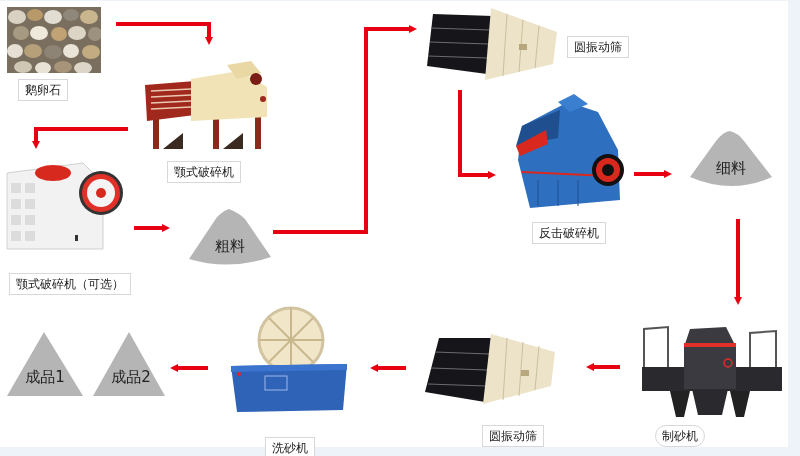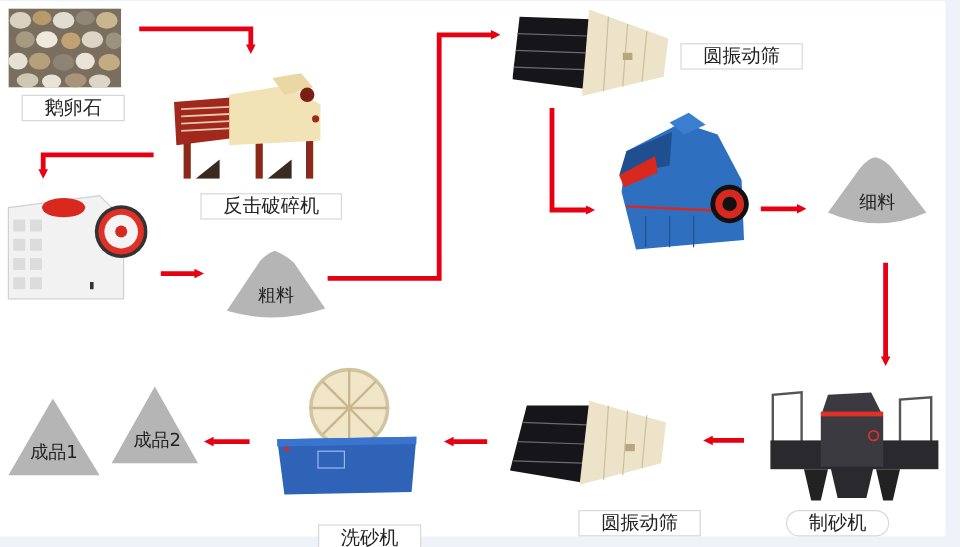--- a/index.html
+++ b/index.html
@@ -8,21 +8,21 @@
       background: #eef3fa;
       font-family: "DejaVu Sans", sans-serif;
     }
     .canvas {
       position: absolute; left: 0; top: 1px; width: 788px; height: 446px;
       background: #ffffff;
     }
     .right-strip { position: absolute; left: 788px; top: 0; width: 12px; height: 456px; background: #eef3fa; }
     .label {
       position: absolute; background: #fff; border: 1px solid #d8d8d8;
-      font-size: 16px; color: #222; padding: 2px 18px; white-space: nowrap; line-height: 16px;
+      font-size: 12px; color: #222; padding: 2px 6px; white-space: nowrap; line-height: 16px;
     }
     .pile-text { font-size: 15px; color: #222; fill: #222; }
     .node { position: absolute; }
     svg { display: block; }
     .flow { position: absolute; left: 0; top: 0; }
   </style>
 </head>
 <body>
 
 <div class="canvas">
@@ -98,21 +98,21 @@
           <line x1="8" y1="50" x2="48" y2="48"></line>
       </g>
       <polygon points="48,20 96,12 124,28 124,58 48,62" fill="#f1e3b5"></polygon>
       <polygon points="84,6 108,2 118,14 94,20" fill="#e9d7a4"></polygon>
       <circle cx="113" cy="20" r="6" fill="#7a1d14"></circle>
       <circle cx="120" cy="40" r="3" fill="#a1281c"></circle>
       <polygon points="20,90 40,74 40,90" fill="#3a2a20"></polygon>
       <polygon points="80,90 100,74 100,90" fill="#3a2a20"></polygon>
     </svg>
   </div>
-  <div class="label" style="left:167px;top:160px;">反击破碎机</div>
+  <div class="label" style="left:167px;top:160px;">颚式破碎机</div>
 
   <div class="node" style="left:3px;top:152px;">
     <svg width="120" height="100">
       <polygon points="4,20 80,10 100,30 100,96 4,96" fill="#f2f2f2" stroke="#d0d0d0"></polygon>
       <g fill="#dcdcdc">
         <rect x="8" y="30" width="10" height="10"></rect>
           <rect x="22" y="30" width="10" height="10"></rect>
         <rect x="8" y="46" width="10" height="10"></rect>
           <rect x="22" y="46" width="10" height="10"></rect>
         <rect x="8" y="62" width="10" height="10"></rect>
@@ -121,20 +121,21 @@
           <rect x="22" y="78" width="10" height="10"></rect>
       </g>
       <ellipse cx="50" cy="20" rx="18" ry="8" fill="#d8291f"></ellipse>
       <circle cx="98" cy="40" r="22" fill="#333"></circle>
       <circle cx="98" cy="40" r="19" fill="#e03027"></circle>
       <circle cx="98" cy="40" r="14" fill="#f4f4f4"></circle>
       <circle cx="98" cy="40" r="5" fill="#d8291f"></circle>
       <rect x="72" y="82" width="3" height="6" fill="#333"></rect>
     </svg>
   </div>
+  <div class="label" style="left:9px;top:272px;">颚式破碎机（可选）</div>
 
   <div class="node" style="left:187px;top:206px;">
     <svg width="86" height="62">
       <path d="M42,2 Q52,6 58,12 L84,50 Q42,64 2,52 L30,10 Q36,4 42,2 Z" fill="#b5b5b5"></path>
       <text x="43" y="44" text-anchor="middle" class="pile-text">粗料</text>
     </svg>
   </div>
 
   <div class="node" style="left:427px;top:7px;">
     <svg width="132" height="72">
@@ -165,20 +166,21 @@
       <g stroke="#1f4f8f">
           <line x1="30" y1="90" x2="30" y2="116"></line>
           <line x1="50" y1="90" x2="50" y2="116"></line>
           <line x1="70" y1="90" x2="70" y2="116"></line>
         </g>
       <circle cx="100" cy="80" r="16" fill="#111"></circle>
       <circle cx="100" cy="80" r="12" fill="#d9291f"></circle>
       <circle cx="100" cy="80" r="6" fill="#111"></circle>
     </svg>
   </div>
+  <div class="label" style="left:532px;top:221px;">反击破碎机</div>
 
   <div class="node" style="left:688px;top:128px;">
     <svg width="86" height="64">
       <path d="M42,2 Q50,4 56,12 L84,48 Q44,66 2,48 L28,12 Q36,2 42,2 Z" fill="#b5b5b5"></path>
       <text x="43" y="44" text-anchor="middle" class="pile-text">细料</text>
     </svg>
   </div>
 
   <div class="node" style="left:640px;top:318px;">
     <svg width="144" height="100">
@@ -226,21 +228,21 @@
           <line x1="84" y1="14" x2="40" y2="58"></line>
       </g>
       <polygon points="2,62 118,60 114,106 8,108" fill="#2e63b8"></polygon>
       <polygon points="2,62 118,60 118,66 2,68" fill="#3b74cf"></polygon>
       <rect x="36" y="72" width="22" height="14" fill="none" stroke="#9cb8e6" stroke-width="1"></rect>
       <circle cx="10" cy="70" r="2" fill="#d9291f"></circle>
     </svg>
   </div>
   <div class="label" style="left:265px;top:424px;margin-top:12px;">洗砂机</div>
 
-  <div class="node" style="left:93px;top:321px;">
+  <div class="node" style="left:93px;top:331px;">
     <svg width="72" height="66">
       <polygon points="36,0 72,64 0,64" fill="#b5b5b5"></polygon>
       <text x="38" y="50" text-anchor="middle" class="pile-text">成品2</text>
     </svg>
   </div>
 
   <div class="node" style="left:7px;top:331px;">
     <svg width="76" height="66">
       <polygon points="37,0 76,64 0,64" fill="#b5b5b5"></polygon>
       <text x="38" y="50" text-anchor="middle" class="pile-text">成品1</text>

